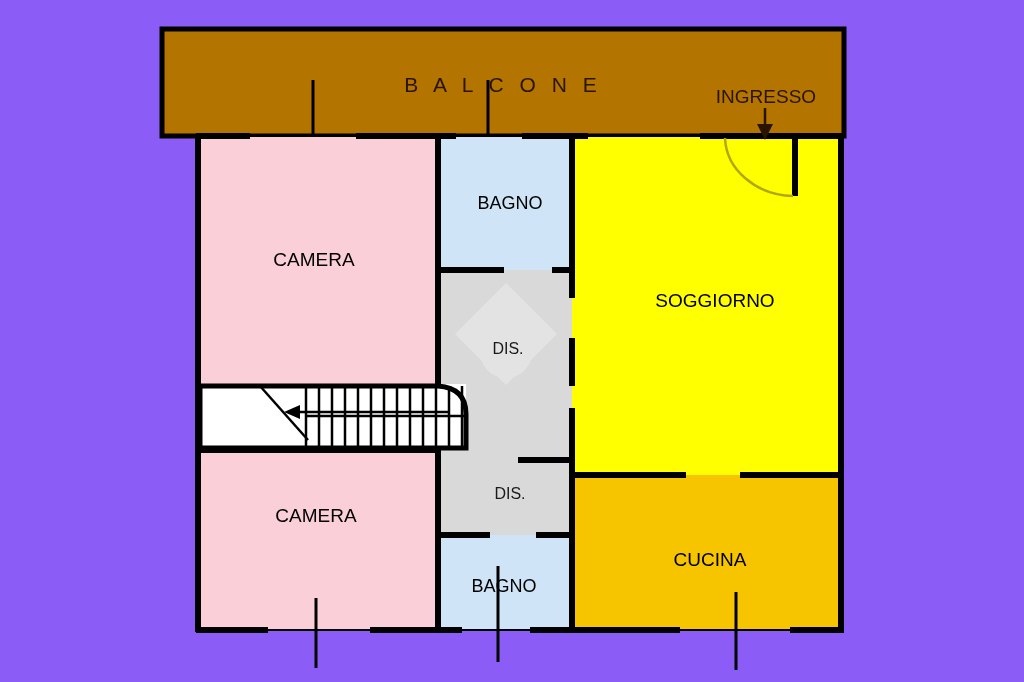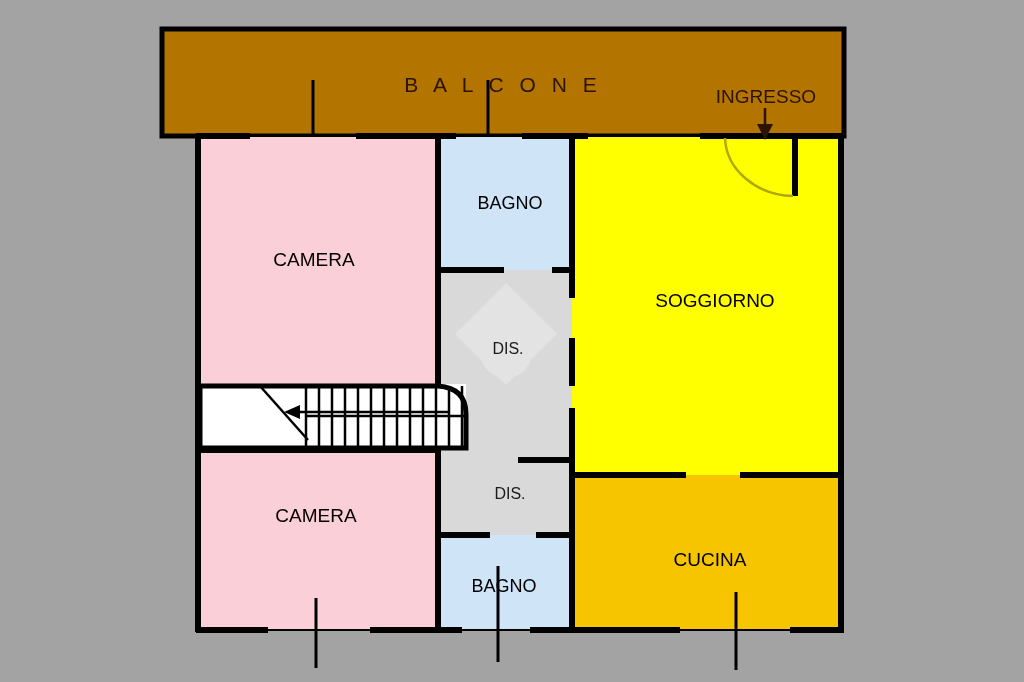--- a/index.html
+++ b/index.html
@@ -11,21 +11,21 @@
   body {
     width: 1024px;
     height: 682px;
     overflow: hidden;
     font-family: "Liberation Sans", sans-serif;
   }
   #plan-root {
     position: relative;
     width: 1024px;
     height: 682px;
-    background: #a3a3a3;
+    background: #8b5cf6;
   }
   #plan-svg {
     position: absolute;
     left: 0;
     top: 0;
     width: 1024px;
     height: 682px;
     display: block;
   }
   .room-label {

